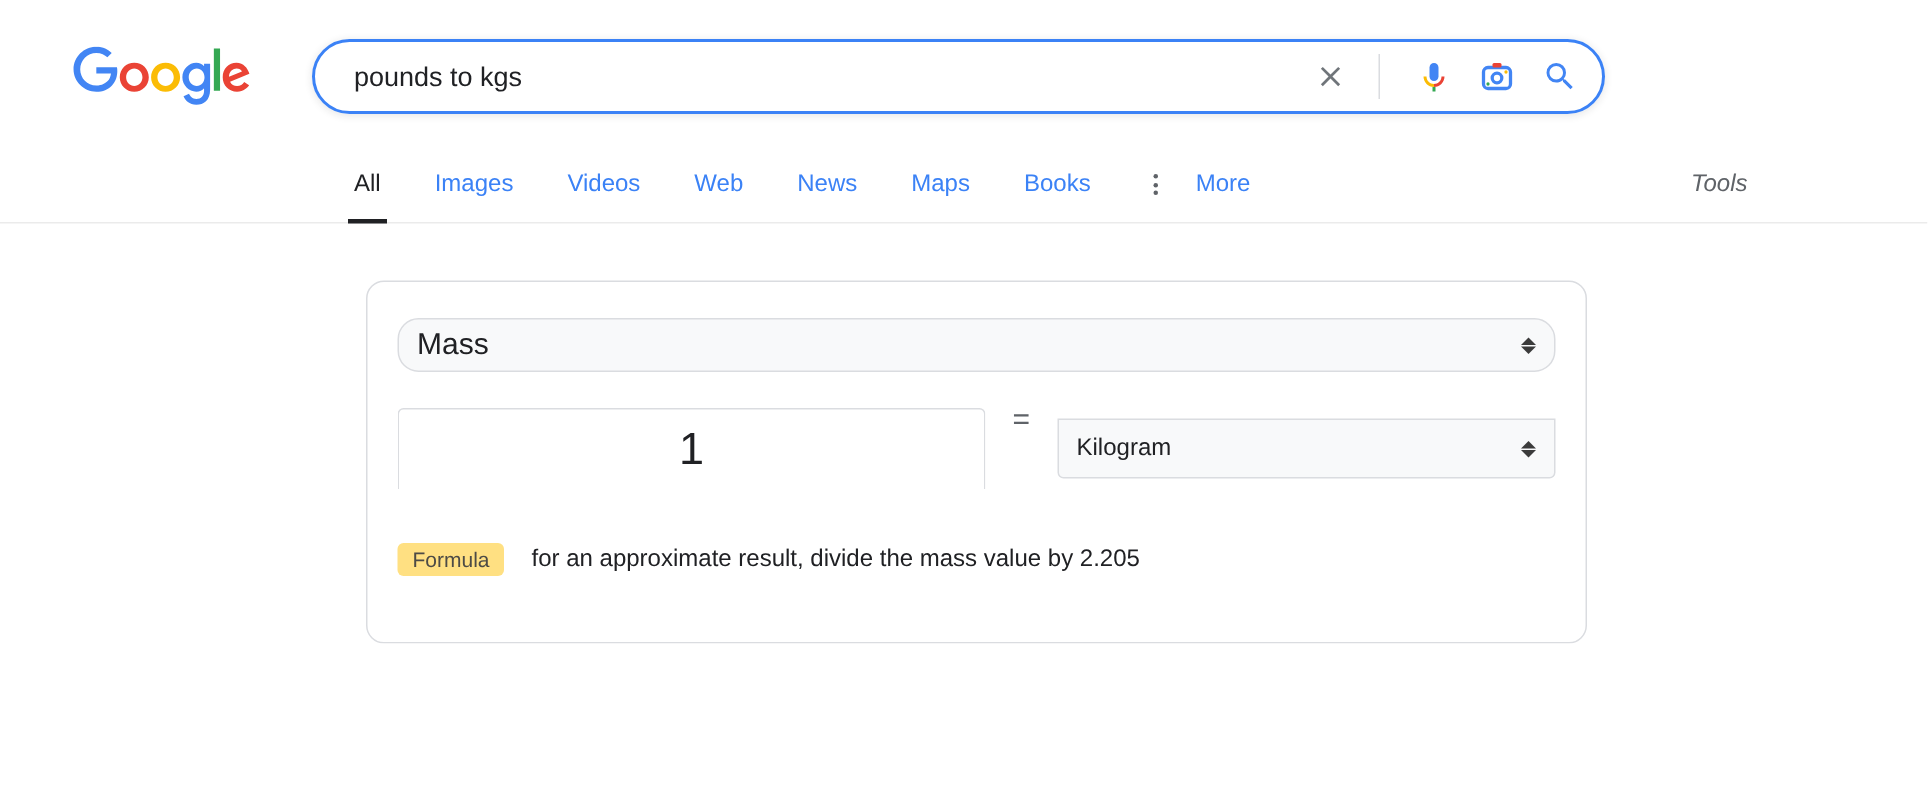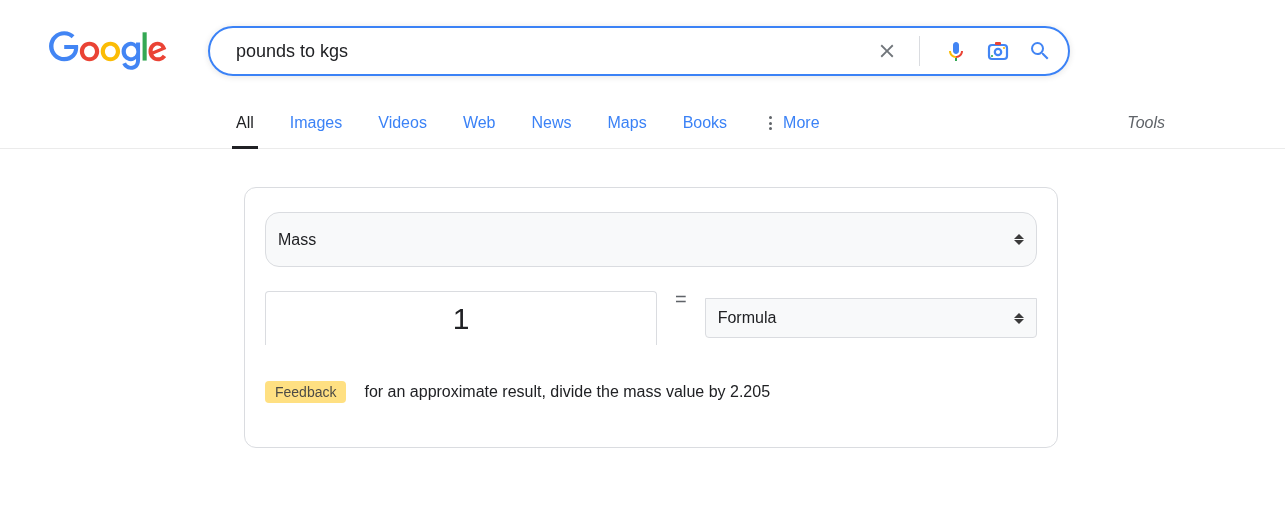--- a/index.html
+++ b/index.html
@@ -85,21 +85,21 @@
   .tab.active::after {
     content: "";
     position: absolute;
     left: 0; right: 0; bottom: -1px;
     height: 3px;
     background: #202124;
   }
   .tab.more {
     display: flex;
     align-items: center;
-    gap: 6px;
+    gap: 20px;
   }
   .tools {
     margin-left: auto;
     margin-right: 116px;
     font-size: 16px;
     color: #5f6368;
     padding: 10px 4px 16px 4px;
     cursor: pointer;
     font-style: italic;
   }
@@ -110,27 +110,27 @@
   }
   .card {
     border: 1px solid #dadce0;
     border-radius: 12px;
     padding: 24px 20px 44px 20px;
   }
   .select-like {
     border: 1px solid #dadce0;
     background: #f8f9fa;
     border-radius: 14px;
-    height: 55px;
+    height: 36px;
     padding: 0 12px;
     display: flex;
     align-items: center;
     justify-content: space-between;
     cursor: pointer;
-    font-size: 16px;
+    font-size: 20px;
     color: #202124;
   }
   .row2 {
     display: flex;
     align-items: center;
     margin-top: 24px;
     gap: 18px;
   }
   .col {
     flex: 1;
@@ -303,28 +303,28 @@
 
     <div class="row2">
       <div class="col">
         <input class="value-input" type="text" value="1" style="">
       </div>
 
       <div class="equals">=</div>
 
       <div class="col">
         <div class="unit-select">
-          <span>Formula</span>
+          <span>Kilogram</span>
           <span class="caret">
               <span class="up"></span>
               <span class="down"></span>
             </span>
         </div>
       </div>
     </div>
 
     <div class="formula-row">
-      <span class="formula-badge">Feedback</span>
+      <span class="formula-badge">Formula</span>
       <span>for an approximate result, divide the mass value by 2.205</span>
     </div>
   </div>
 
 </div>
 
 </body></html>

